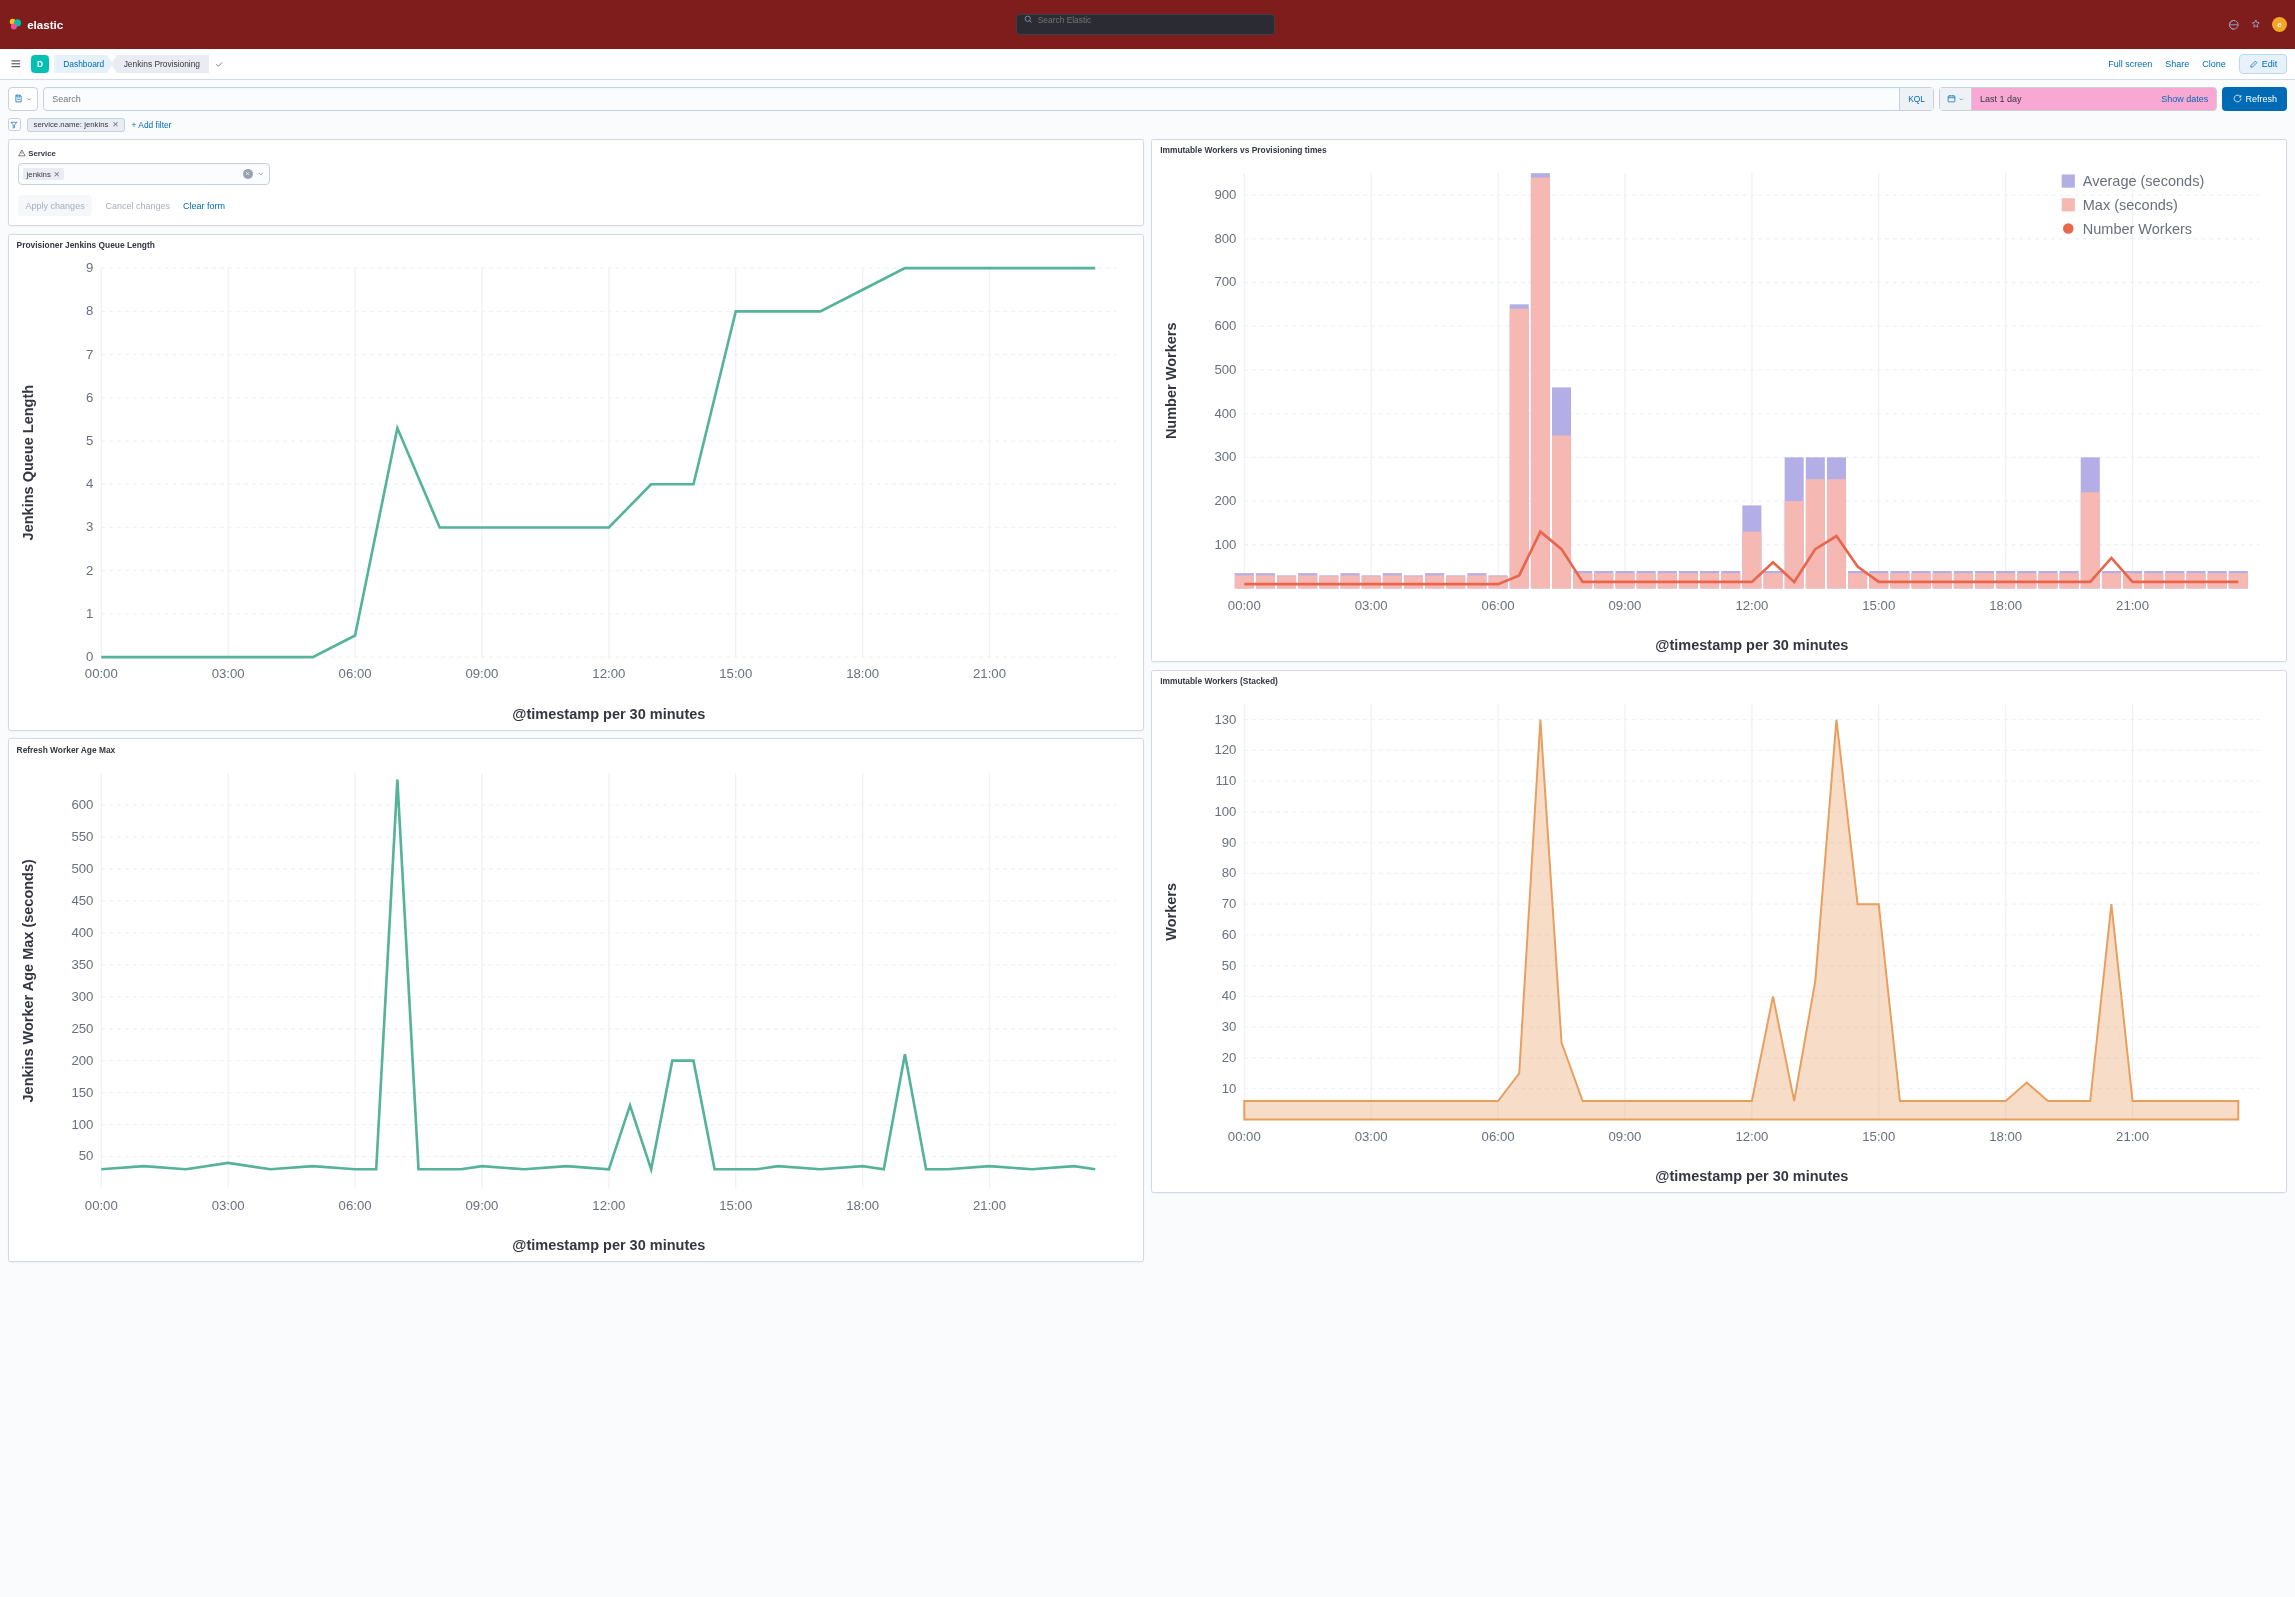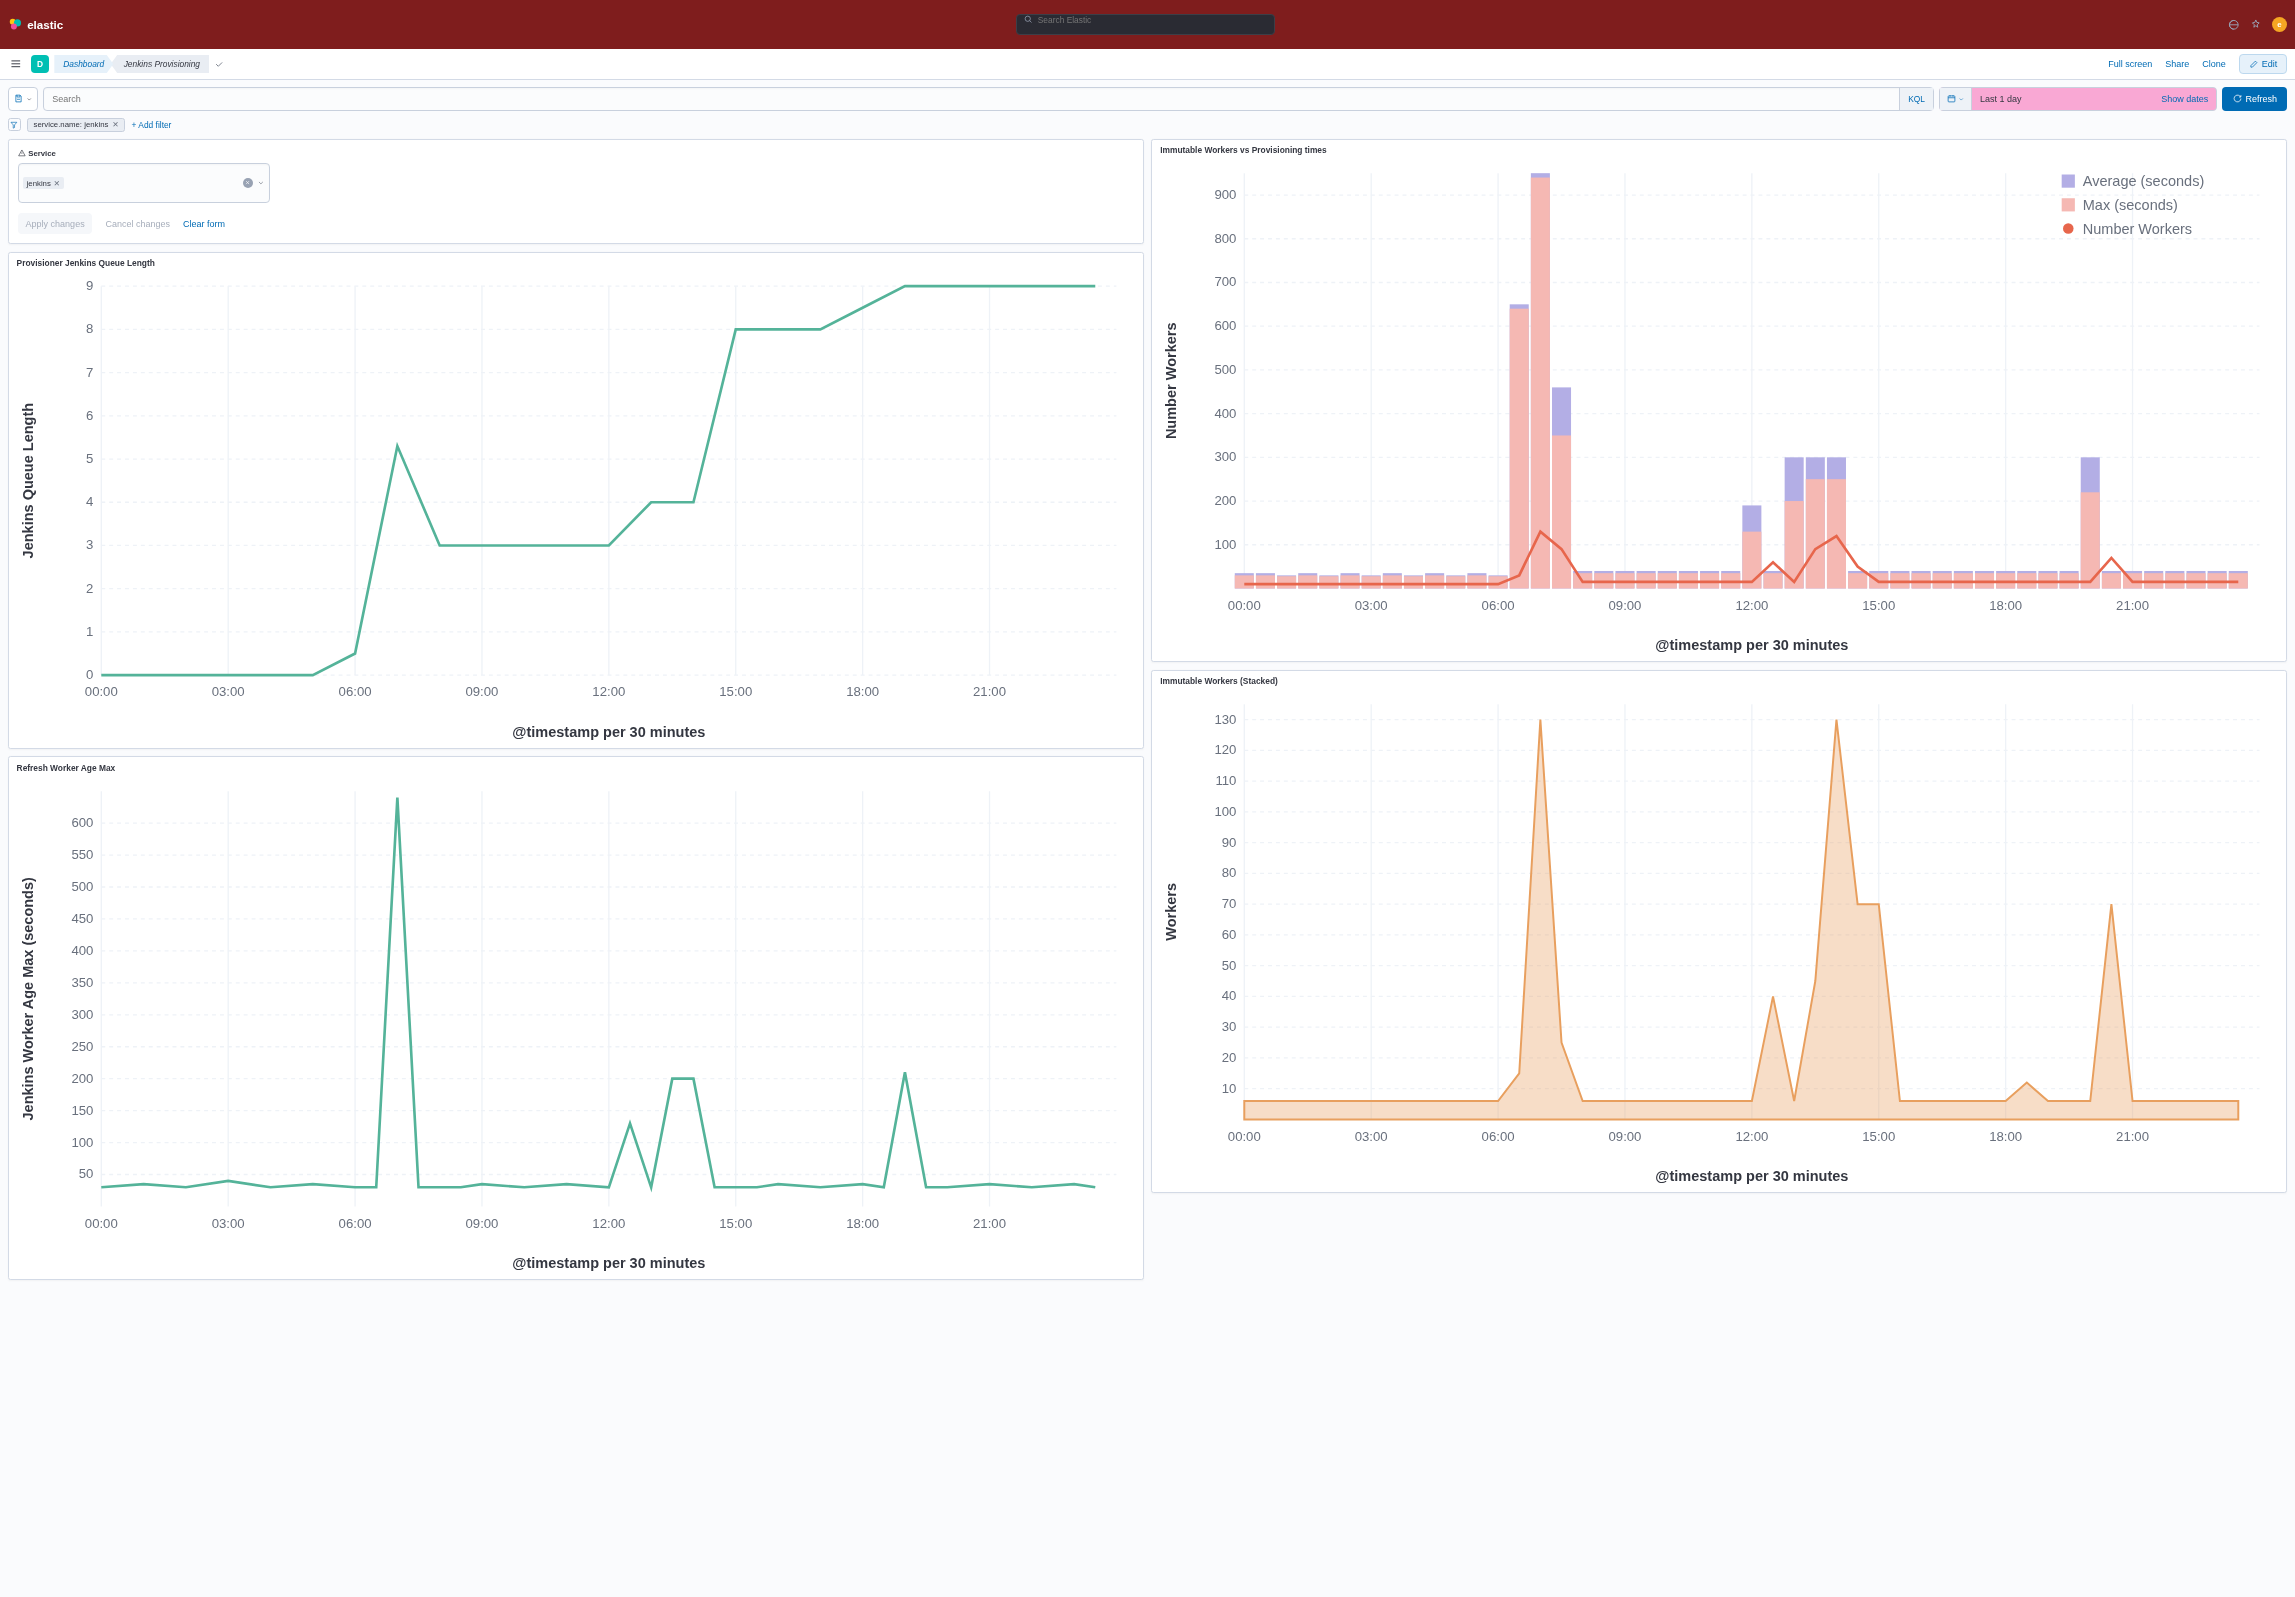--- a/index.html
+++ b/index.html
@@ -14,21 +14,21 @@
 .global-search input { background: transparent; border: none; outline: none; color: #98a2b3; font-size: 8.4px; flex: 1; }
 .header-icons { display: flex; align-items: center; gap: 10.3px; }
 .header-icon { width: 11.6px; height: 11.6px; color: #98a2b3; cursor: pointer; }
 .avatar { width: 15.5px; height: 15.5px; border-radius: 50%; background: #f5a623; display: flex; align-items: center; justify-content: center; color: #fff; font-size: 7.8px; font-weight: 600; }
 
 
 .breadcrumb-bar { background: #fff; border-bottom: 0.6px solid #d3dae6; height: 31px; display: flex; align-items: center; padding: 0 7.8px; }
 .menu-btn { width: 15.5px; height: 15.5px; display: flex; align-items: center; justify-content: center; cursor: pointer; margin-right: 7.8px; }
 .space-btn { width: 18px; height: 18px; border-radius: 3.9px; background: #00bfb3; color: #fff; display: flex; align-items: center; justify-content: center; font-weight: 600; font-size: 8.4px; margin-right: 5.2px; cursor: pointer; }
 .breadcrumbs { display: flex; align-items: center; }
-.breadcrumb-item { padding: 3.9px 9px; font-size: 8.4px; position: relative; font-style: italic; }
+.breadcrumb-item { padding: 3.9px 9px; font-size: 8.4px; position: relative; }
 .breadcrumb-item.link { color: #006bb4; background: #e6f1fa; cursor: pointer; clip-path: polygon(0 0, calc(100% - 6.5px) 0, 100% 50%, calc(100% - 6.5px) 100%, 0 100%); margin-right: -2.6px; z-index: 2; }
 .breadcrumb-item.current { background: #e9edf3; color: #343741; clip-path: polygon(6.5px 0, 100% 0, 100% 100%, 6.5px 100%, 0 50%); padding-left: 13px; z-index: 1; }
 .check-icon { margin-left: 5.2px; color: #69707d; width: 10.3px; height: 10.3px; }
 .breadcrumb-actions { margin-left: auto; display: flex; align-items: center; gap: 13px; }
 .action-link { color: #006bb4; font-size: 9px; cursor: pointer; }
 .edit-btn { background: #e6f1fa; border: 0.6px solid #bcd8ee; color: #006bb4; padding: 3.9px 9px; border-radius: 3.9px; display: flex; align-items: center; gap: 3.9px; cursor: pointer; font-size: 9px; }
 
 
 .query-bar { padding: 6.5px 7.8px; display: flex; gap: 5.2px; }
 .save-query-btn { background: #fff; border: 0.6px solid #c8d0dd; border-radius: 3.9px; padding: 0 5.2px; height: 24.6px; display: flex; align-items: center; gap: 2.6px; cursor: pointer; }
@@ -48,21 +48,21 @@
 .filter-pill .remove { color: #69707d; cursor: pointer; font-size: 7.8px; }
 .add-filter { color: #006bb4; font-size: 8.4px; cursor: pointer; }
 
 
 .dashboard { padding: 0 7.8px 7.8px; display: grid; grid-template-columns: 1fr 1fr; gap: 7.8px; }
 .panel { background: #fff; border: 0.6px solid #d3dae6; border-radius: 2.6px; box-shadow: 0 0.6px 1.9px rgba(0,0,0,0.04); }
 
 
 .service-panel { padding: 9px; }
 .service-label { font-size: 7.8px; font-weight: 600; color: #343741; display: flex; align-items: center; gap: 2.6px; margin-bottom: 5.2px; }
-.service-input { border: 0.6px solid #c8d0dd; border-radius: 3.9px; background: #fbfcfd; height: 40px; display: flex; align-items: center; padding: 0 3.9px; width: 252px; gap: 3.9px; box-shadow: inset 0 1.3px 1.3px rgba(0,0,0,0.03); }
+.service-input { border: 0.6px solid #c8d0dd; border-radius: 3.9px; background: #fbfcfd; height: 22px; display: flex; align-items: center; padding: 0 3.9px; width: 252px; gap: 3.9px; box-shadow: inset 0 1.3px 1.3px rgba(0,0,0,0.03); }
 .service-tag { background: #e9edf3; border-radius: 1.9px; padding: 1.3px 3.9px; font-size: 7.8px; display: flex; align-items: center; gap: 2.6px; }
 .service-input-actions { margin-left: auto; display: flex; align-items: center; gap: 3.9px; color: #69707d; }
 .clear-x { width: 10.3px; height: 10.3px; border-radius: 50%; background: #98a2b3; display: flex; align-items: center; justify-content: center; cursor: pointer; }
 .service-actions { display: flex; gap: 13px; margin-top: 10.3px; align-items: center; }
 .btn-ghost { background: #f5f7fa; border: none; color: #a7aebb; padding: 5.2px 7.8px; border-radius: 3.9px; font-size: 9px; }
 .btn-text { background: none; border: none; color: #a7aebb; font-size: 9px; }
 .btn-link { background: none; border: none; color: #006bb4; font-size: 9px; cursor: pointer; }
 .chart-title { font-size: 8.4px; font-weight: 700; padding: 5.2px 7.8px; }
 svg.chart { display: block; width: 100%; }
 .tick-label { font-size: 10px; fill: #69707d; }

